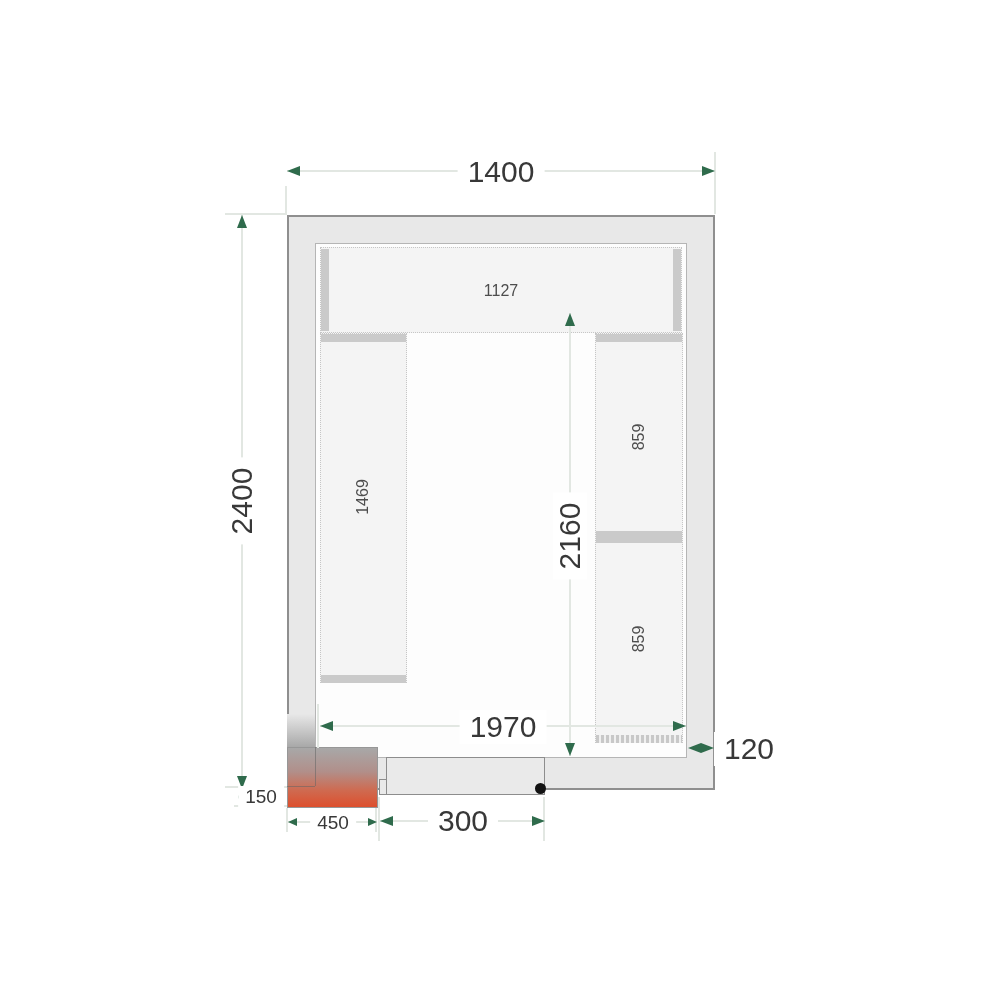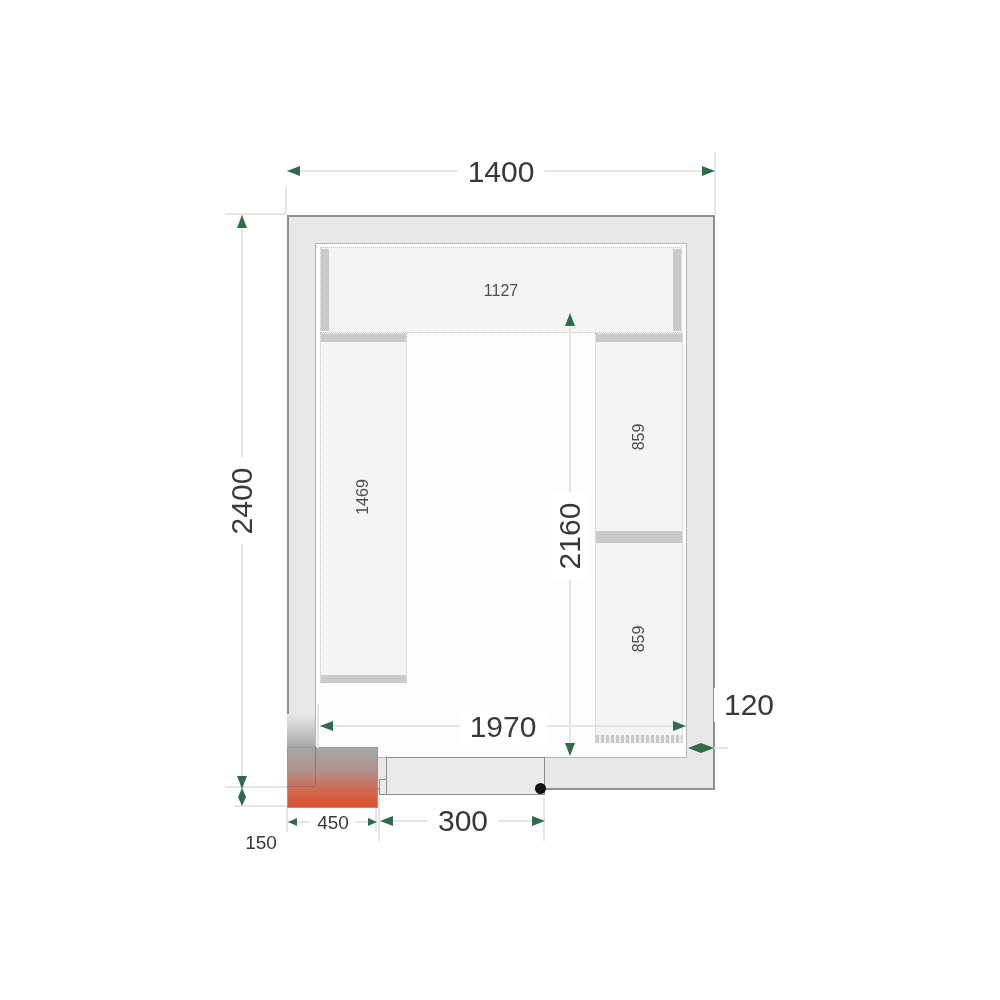--- a/index.html
+++ b/index.html
@@ -129,18 +129,18 @@
   <div class="arr sr" style="left:368px;top:818px;"></div>
   <div class="arr l" style="left:380px;top:816px;"></div>
   <div class="arr r" style="left:532px;top:816px;"></div>
   <div class="arr su" style="left:238px;top:788px;"></div>
   <div class="arr sd" style="left:238px;top:797px;"></div>
 
   <div class="dimtext" style="left:501px;top:172px;">1400</div>
   <div class="dimtext rot" style="left:242px;top:501px;">2400</div>
   <div class="dimtext rot" style="left:570px;top:536px;">2160</div>
   <div class="dimtext" style="left:503px;top:727px;">1970</div>
-  <div class="dimtext" style="left:749px;top:705px;">120</div>
+  <div class="dimtext" style="left:749px;top:749px;">120</div>
   <div class="dimtext" style="left:463px;top:821px;">300</div>
   <div class="dimtext sm" style="left:333px;top:823px;">450</div>
-  <div class="dimtext sm" style="left:261px;top:797px;margin-top:46px;">150</div>
+  <div class="dimtext sm" style="left:261px;top:797px;">150</div>
 
 </div>
 
 </body></html>

